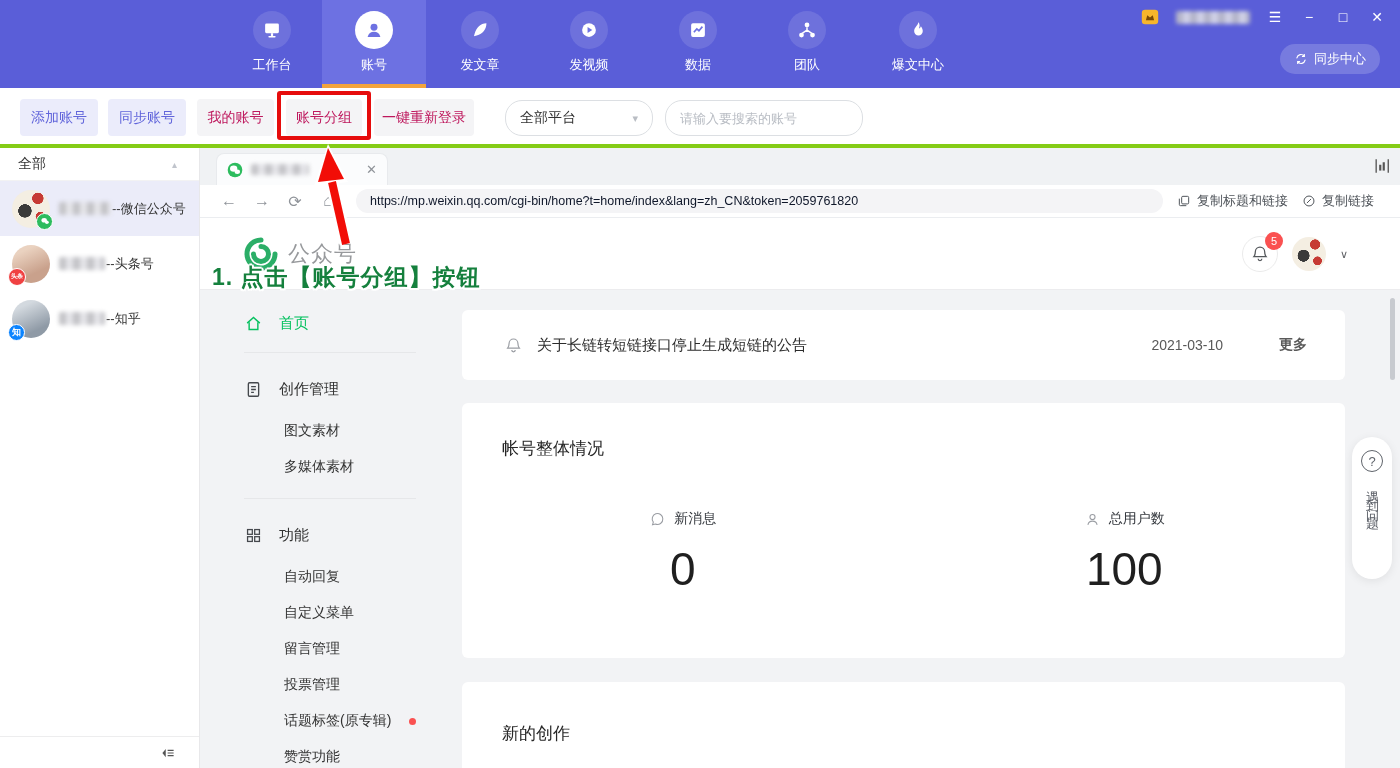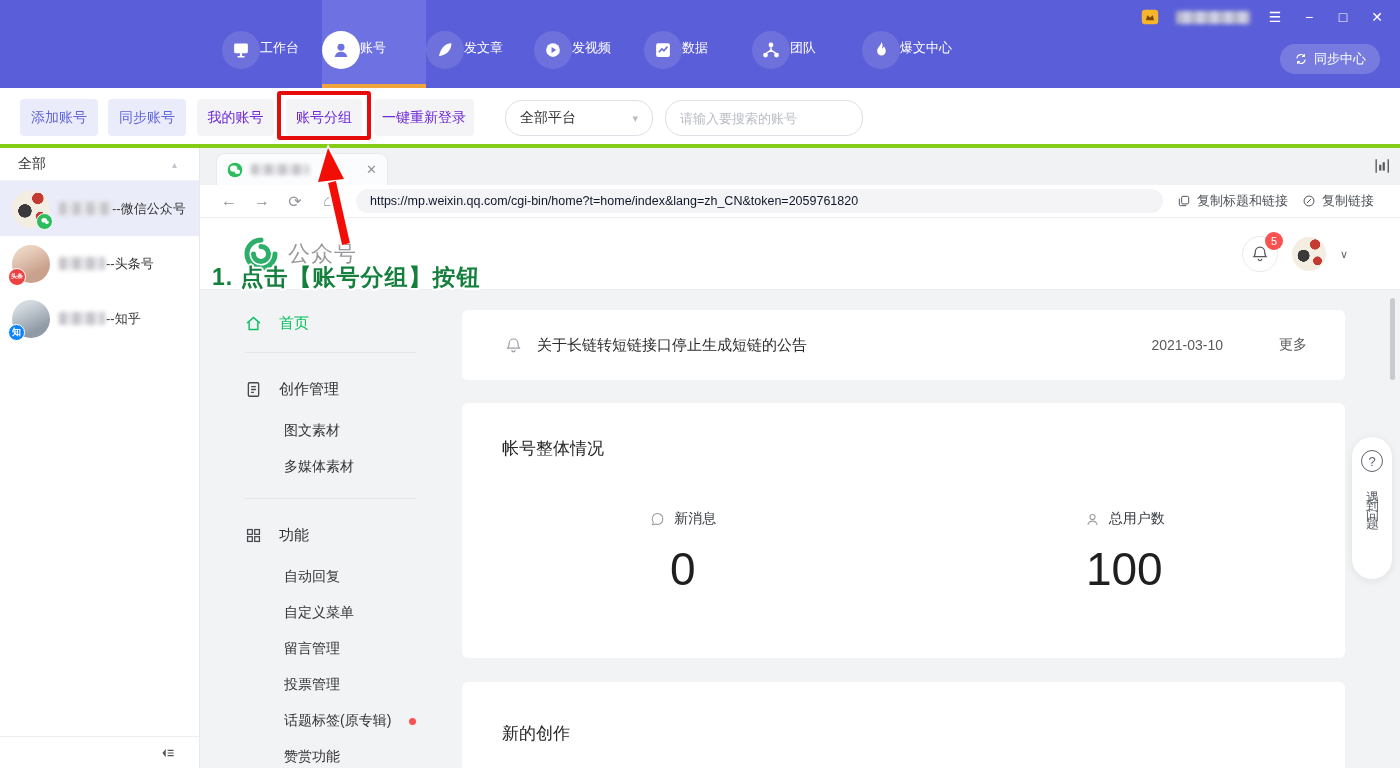--- a/index.html
+++ b/index.html
@@ -2,37 +2,37 @@
 <html><head>
 <meta charset="utf-8">
 <style>
   * { margin:0; padding:0; box-sizing:border-box; font-family:"Liberation Sans","DejaVu Sans",sans-serif; }
   html,body { width:1400px; height:768px; overflow:hidden; background:#fff; }
   #app { position:relative; width:1400px; height:768px; overflow:hidden; background:#fff; box-shadow:inset 0 0 0 1px #9a9ba0; }
 
   
   .topbar { position:absolute; left:0; top:0; width:1400px; height:88px; background:#5a5ed8; }
   .nav-tabs { position:absolute; left:222px; top:0; height:88px; display:flex; }
-  .nav-tab { position:relative; height:88px; display:flex; align-items:center; cursor:pointer; }
+  .nav-tab { position:relative; height:88px; display:flex; flex-direction:column; align-items:center; cursor:pointer; }
   .nav-tab.active { background:#6d71e2; }
   .nav-tab.active::after { content:""; position:absolute; left:0; bottom:0; width:100%; height:4px; background:#f2a43c; }
   .nav-ico { width:38px; height:38px; margin-top:11px; border-radius:50%; background:rgba(255,255,255,.12); display:flex; align-items:center; justify-content:center; }
   .nav-lbl { margin-top:7px; font-size:13px; color:#fff; }
   .titlebar { position:absolute; right:14px; top:8px; display:flex; align-items:center; gap:16px; color:#fff; }
   .vip { width:20px; height:18px; }
   .blurblock { background:repeating-linear-gradient(90deg,#c4c4c8 0 7px,#e4e4e8 7px 14px); filter:blur(2px); border-radius:2px; }
   .user-blur { width:74px; height:13px; opacity:.85; }
   .winbtn { font-size:14px; color:#fff; width:18px; text-align:center; cursor:pointer; }
   .sync-btn { position:absolute; right:20px; top:44px; height:30px; padding:0 14px; border-radius:16px; background:rgba(255,255,255,.18); color:#fff; font-size:13px; display:flex; align-items:center; gap:6px; cursor:pointer; }
 
   
   .toolbar { position:absolute; left:0; top:88px; width:1400px; height:60px; background:#fff; border-bottom:4px solid #84cc16; }
   .tbtn { position:absolute; top:11px; height:37px; border-radius:4px; font-size:14px; display:flex; align-items:center; justify-content:center; cursor:pointer; }
   .tbtn.purple { background:#ebecfb; color:#6165db; }
-  .tbtn.gray { background:#f4f4f6; color:#6d28d9; }
+  .tbtn.gray { background:#f4f4f6; color:#be185d; }
   .select { position:absolute; left:505px; top:12px; width:148px; height:36px; border:1px solid #dcdfe3; border-radius:17px; background:#fff; font-size:14px; color:#333; display:flex; align-items:center; padding:0 14px; cursor:pointer; }
   .select .caret { margin-left:auto; color:#b9bdc4; font-size:11px; }
   .search { position:absolute; left:665px; top:12px; width:198px; height:36px; border:1px solid #dcdfe3; border-radius:17px; background:#fff; display:flex; align-items:center; padding:0 12px 0 14px; }
   .search input { border:none; outline:none; flex:1; font-size:13px; color:#333; background:transparent; }
   .search input::placeholder { color:#b9bdc4; }
 
   
   .sidebar { position:absolute; left:0; top:148px; width:200px; height:620px; background:#fff; border-right:1px solid #e8e8ea; }
   .group-hd { height:33px; display:flex; align-items:center; padding:0 22px 0 18px; font-size:14px; color:#333; border-bottom:1px solid #f2f2f3; cursor:pointer; }
   .group-hd .caret { margin-left:auto; color:#c0c4cc; font-size:10px; }
@@ -74,21 +74,21 @@
   .menu-row { position:absolute; left:44px; height:22px; display:flex; align-items:center; gap:16px; font-size:15px; color:#333; cursor:pointer; }
   .menu-row.sub { left:84px; font-size:14px; }
   .menu-row.green { color:#07c160; }
   .mdiv { position:absolute; left:44px; width:172px; height:1px; background:#e6e7e9; }
   .reddot { width:7px; height:7px; border-radius:50%; background:#fa5151; margin-left:8px; }
 
   .card { position:absolute; left:262px; width:883px; background:#fff; border-radius:6px; }
   .ann { top:20px; height:70px; display:flex; align-items:center; padding:0 38px 0 42px; gap:14px; }
   .ann-txt { font-size:15px; color:#2b2b2b; }
   .ann-date { margin-left:auto; font-size:14px; color:#595959; }
-  .ann-more { margin-left:42px; font-size:14px; color:#595959; cursor:pointer; }
+  .ann-more { margin-left:42px; font-size:14px; color:#595959; cursor:pointer;font-weight:bold; }
   .ovw { top:113px; height:255px; }
   .card-title { position:absolute; left:40px; top:34px; font-size:17px; color:#262626; font-weight:500; }
   .stats { position:absolute; left:0; top:105px; width:883px; display:flex; }
   .stat { flex:1; display:flex; flex-direction:column; align-items:center; }
   .stat-lb { display:flex; align-items:center; gap:8px; font-size:14px; color:#33373d; height:22px; }
   .stat-v { margin-top:12px; font-size:46px; color:#1f1f1f; font-weight:400; }
   .newc { top:392px; height:150px; }
 
   .help { position:absolute; left:1152px; top:289px; width:40px; height:142px; background:#fff; border-radius:20px; box-shadow:0 2px 10px rgba(0,0,0,.08); display:flex; flex-direction:column; align-items:center; padding-top:13px; cursor:pointer; }
   .help-q { width:22px; height:22px; border:1.5px solid #5f646b; border-radius:50%; color:#5f646b; font-size:13px; display:flex; align-items:center; justify-content:center; }

